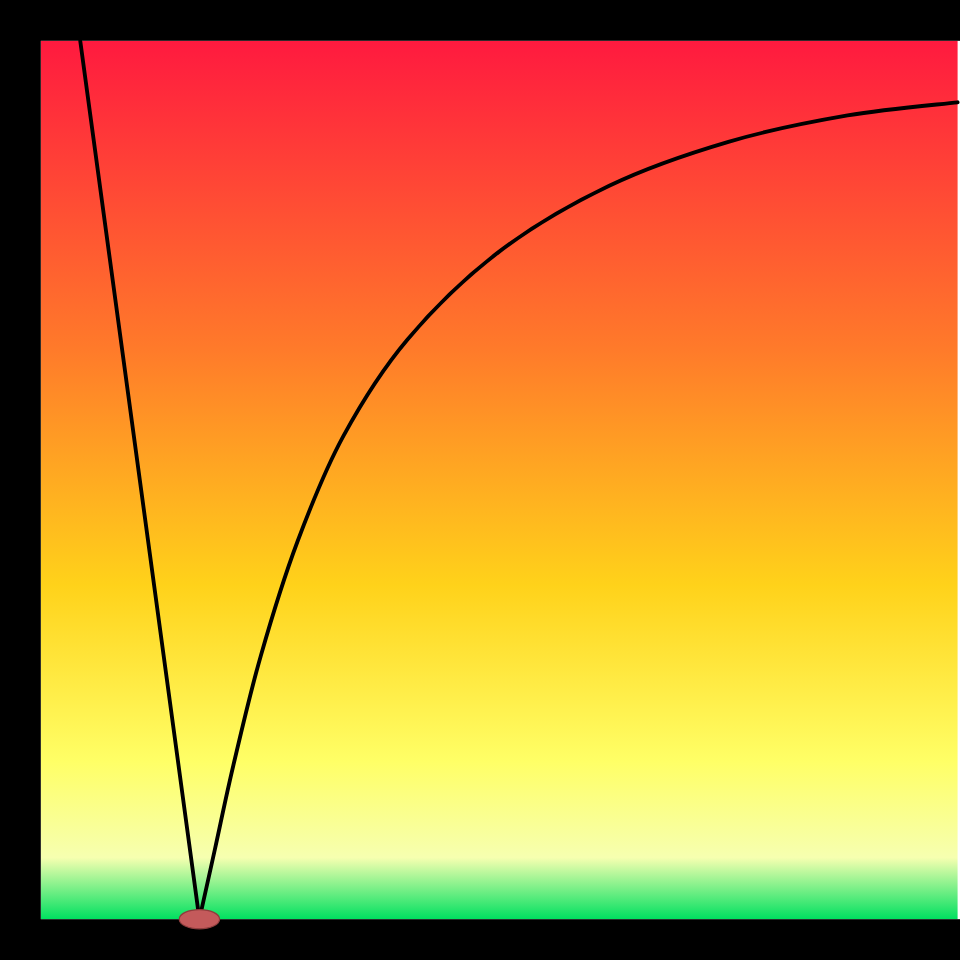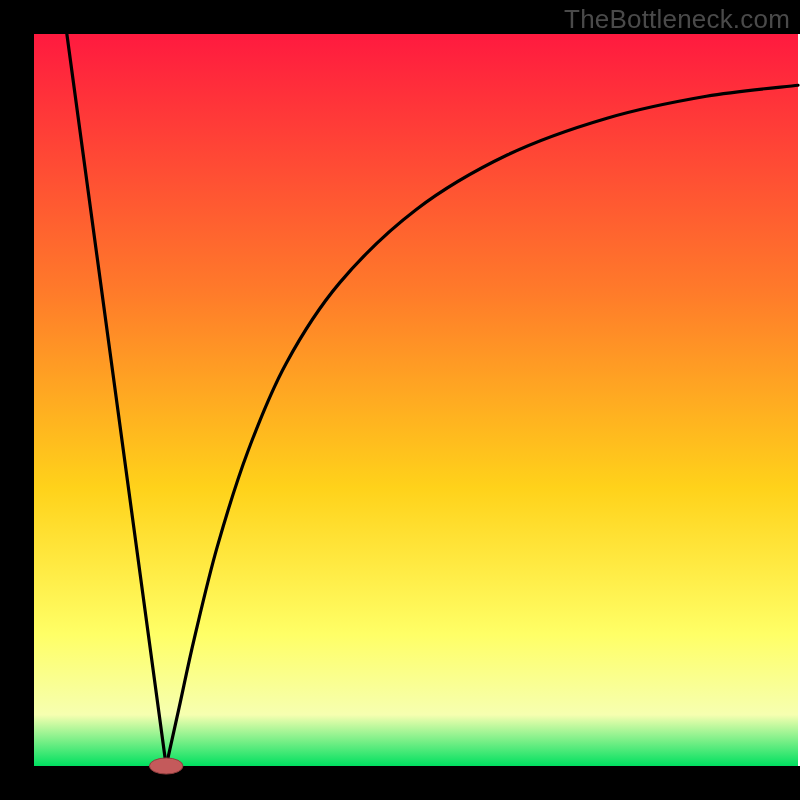--- a/index.html
+++ b/index.html
@@ -27,21 +27,20 @@
     user-select: none;
   }
   svg {
     display: block;
   }
 </style>
 </head>
 <body>
 <div class="wrap">
 
-<div class="watermark">TheBottleneck.com</div>
 
 <svg id="chart-svg" width="800" height="800">
   <defs>
     <linearGradient id="bg-grad" x1="0" y1="0" x2="0" y2="1">
           <stop offset="0.0%" stop-color="#ff1a3f"></stop>
           <stop offset="35.0%" stop-color="#ff7a2a"></stop>
           <stop offset="62.0%" stop-color="#ffd21a"></stop>
           <stop offset="82.0%" stop-color="#ffff66"></stop>
           <stop offset="93.0%" stop-color="#f6ffb0"></stop>
           <stop offset="100.0%" stop-color="#00e060"></stop>

